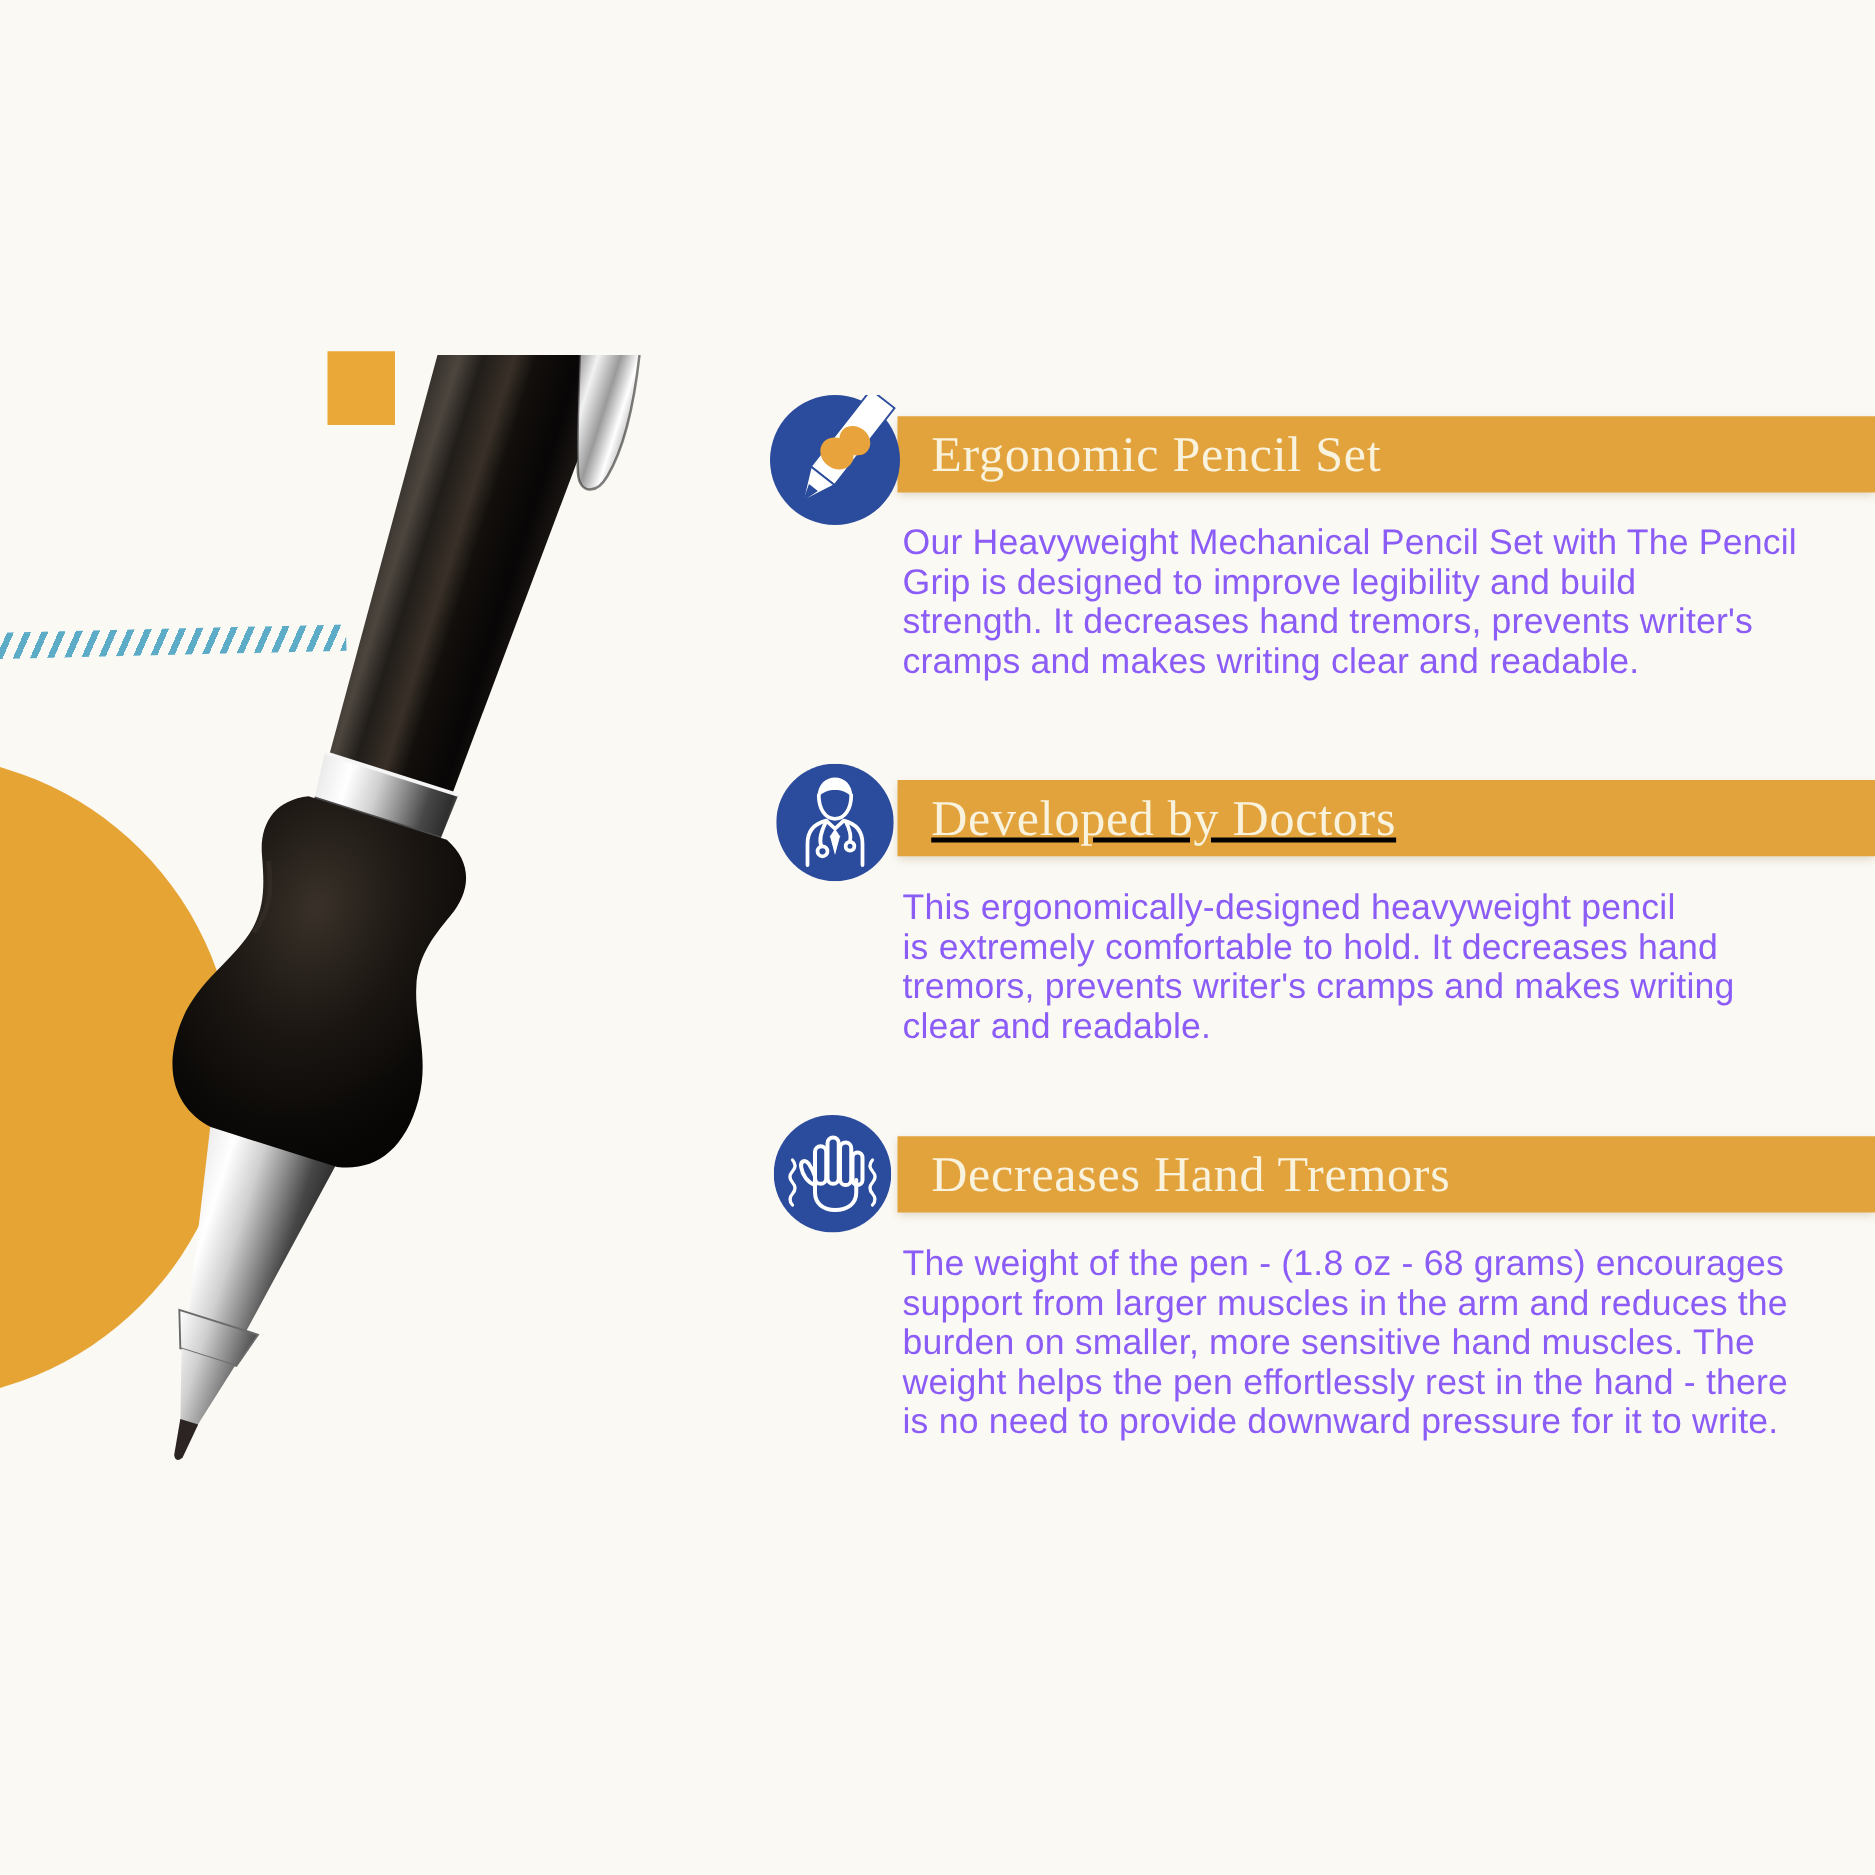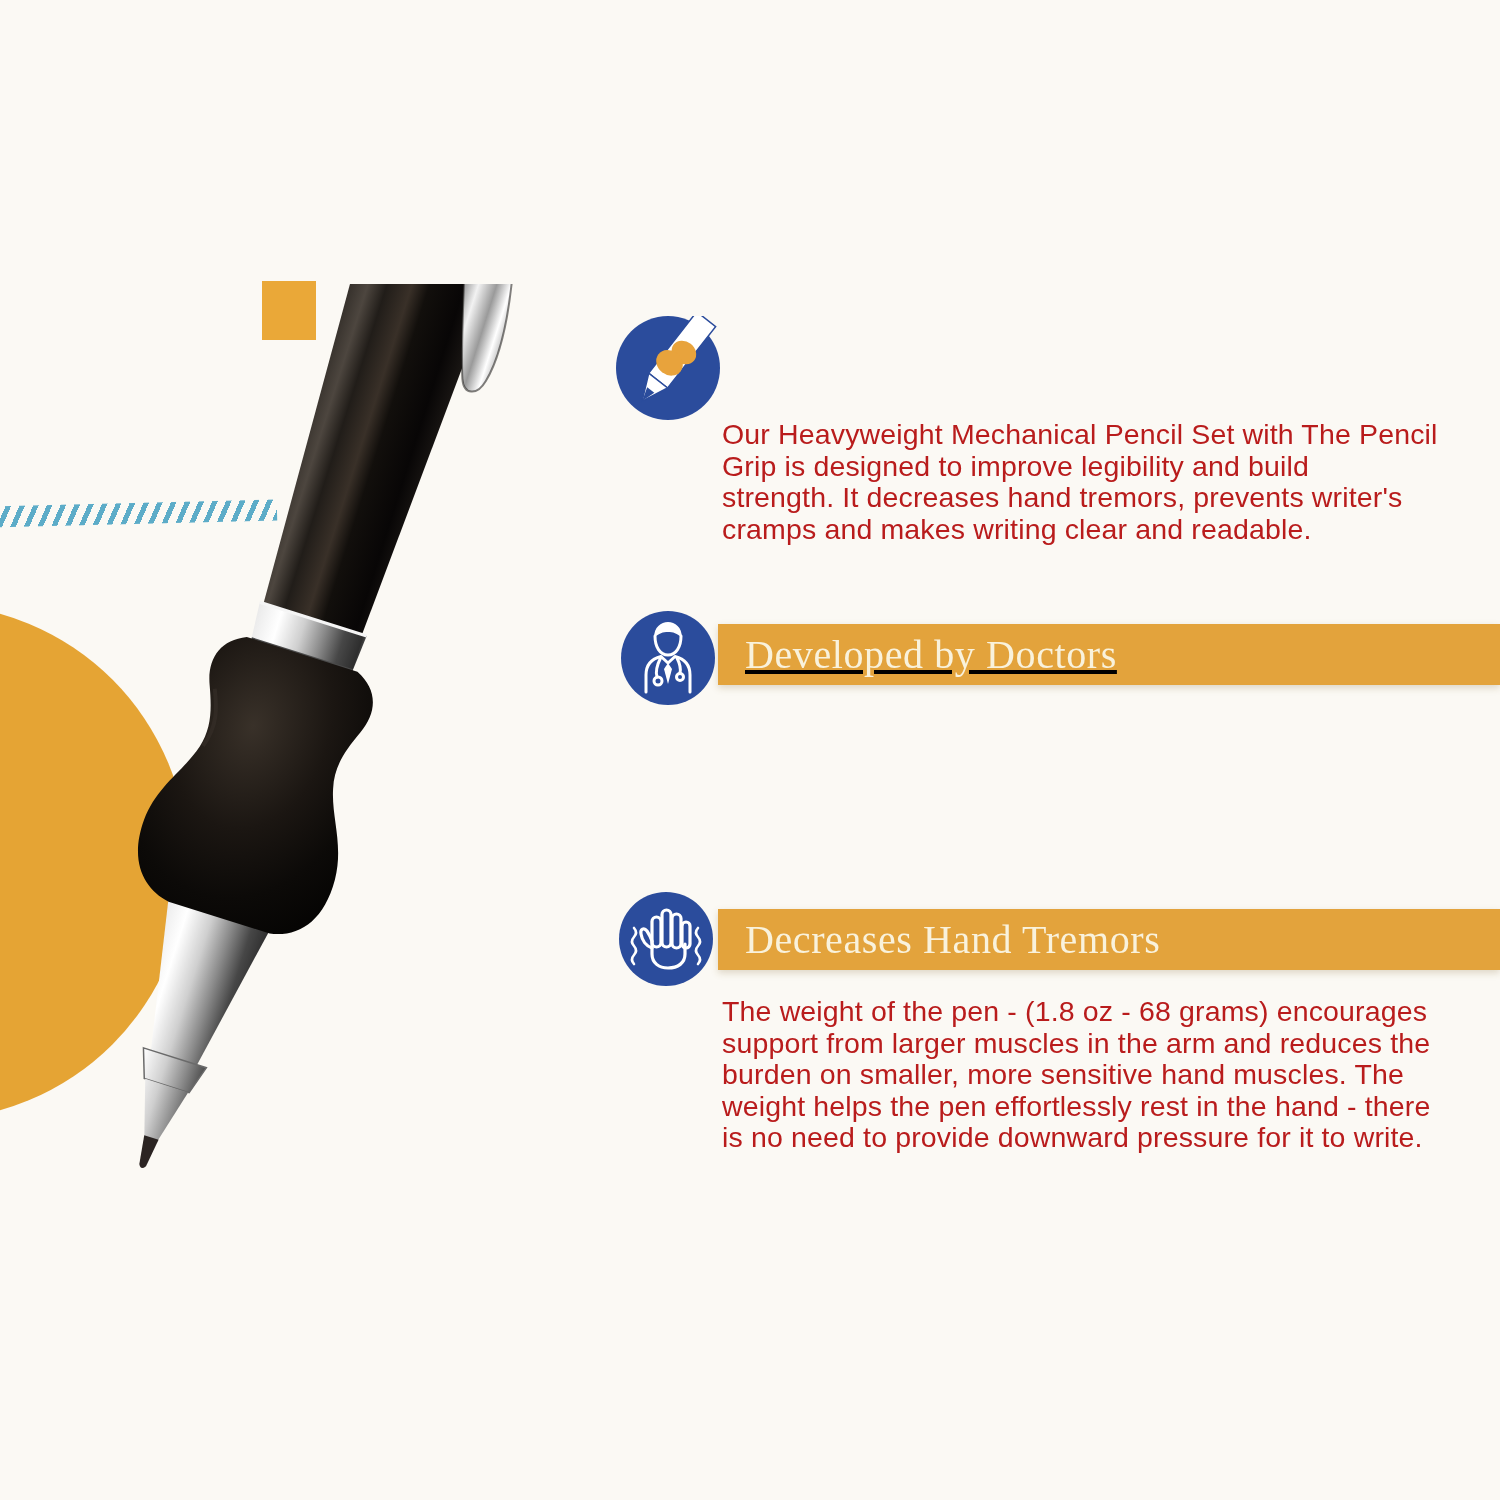--- a/index.html
+++ b/index.html
@@ -47,21 +47,21 @@
   #banner2{top:624px;text-decoration:underline;}
   #banner3{top:909px;}
   .banner .heading{
     font-family:"Liberation Serif",serif;font-size:40px;color:#F9F2DC;
     padding-left:27px;letter-spacing:.6px;white-space:nowrap;
   }
 
   .body-text{
     position:absolute;left:722px;width:770px;z-index:3;
     font-size:28.5px;line-height:31.6px;letter-spacing:.15px;
-    color:#b91c1c;white-space:pre-line;
+    color:#8b5cf6;white-space:pre-line;
   }
   #body1{top:419px;}
   #body2{top:711px;}
   #body3{top:996px;}
 </style>
 </head>
 <body>
 
 <div id="canvas">
 
@@ -144,20 +144,23 @@
       <circle cx="52" cy="52" r="52" fill="#2B4C9C"></circle>
       <g transform="rotate(38 52 52)">
         <rect x="40" y="-10" width="24" height="78" fill="#ffffff" stroke="#2B4C9C" stroke-width="1.5"></rect>
         <path d="M40,68 L64,68 L52,94 Z" fill="#ffffff" stroke="#2B4C9C" stroke-width="1.5"></path>
         <path d="M47.5,80 L56.5,80 L52,94 Z" fill="#2B4C9C"></path>
         <ellipse cx="55" cy="30" rx="13" ry="11" fill="#E8A33C"></ellipse>
         <ellipse cx="50" cy="47" rx="14" ry="12" fill="#E8A33C"></ellipse>
       </g>
     </svg>
   </div>
+  <div class="banner" id="banner1">
+    <span class="heading">Ergonomic Pencil Set</span>
+  </div>
   <div class="body-text" id="body1">Our Heavyweight Mechanical Pencil Set with The Pencil
 Grip is designed to improve legibility and build
 strength. It decreases hand tremors, prevents writer's
 cramps and makes writing clear and readable.</div>
 
   <div class="icon-circle" id="icon2">
     <svg width="94" height="94" viewBox="0 0 94 94">
       <circle cx="47" cy="47" r="47" fill="#2B4C9C"></circle>
       <g stroke="#ffffff" stroke-width="3" fill="none" stroke-linecap="round" stroke-linejoin="round">
         <path d="M34,25 C34,36 39,44 47,44 C55,44 60,36 60,25"></path>
@@ -167,20 +170,24 @@
         <circle cx="37" cy="70" r="4"></circle>
         <path d="M56,47 C59,53 60,58 59,62"></path>
         <circle cx="59" cy="66" r="3.5"></circle>
       </g>
       <path d="M47,52 L43,58 L47,73 L51,58 Z" fill="#ffffff"></path>
     </svg>
   </div>
   <div class="banner" id="banner2">
     <span class="heading">Developed by Doctors</span>
   </div>
+  <div class="body-text" id="body2">This ergonomically-designed heavyweight pencil
+is extremely comfortable to hold. It decreases hand
+tremors, prevents writer's cramps and makes writing
+clear and readable.</div>
 
   <div class="icon-circle" id="icon3">
     <svg width="94" height="94" viewBox="0 0 94 94">
       <circle cx="47" cy="47" r="47" fill="#2B4C9C"></circle>
       <g stroke="#ffffff" stroke-width="3.2" fill="none" stroke-linecap="round" stroke-linejoin="round">
         <rect x="33" y="25" width="9" height="30" rx="4.5"></rect>
         <rect x="43" y="18" width="9" height="37" rx="4.5"></rect>
         <rect x="53" y="22" width="9" height="34" rx="4.5"></rect>
         <rect x="63" y="30" width="8" height="26" rx="4"></rect>
         <path d="M33,50 L33,62 C33,71 40,76 49,76 C59,76 66,71 66,62 L66,52"></path>

